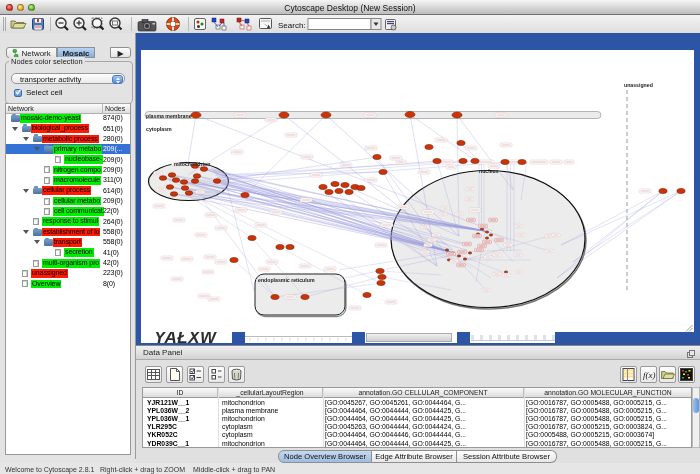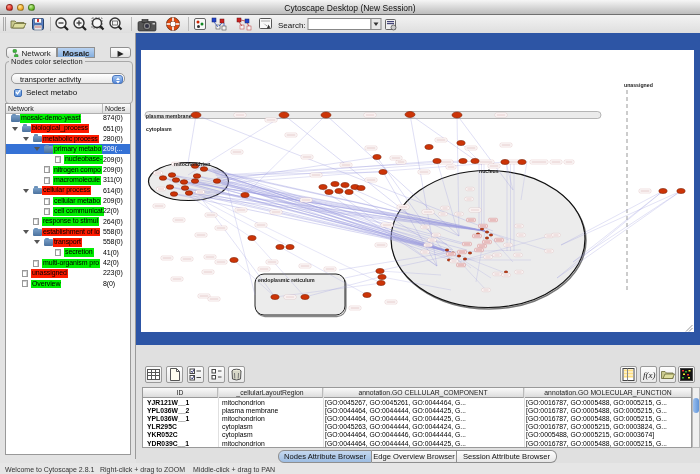--- a/index.html
+++ b/index.html
@@ -177,21 +177,21 @@
   <div id="groupbox" class="abs"></div>
   <div id="combo" class="abs">transporter activity<div id="combostep"><svg width="10" height="9">
           <path d="M5 1.5 L7 4 L3 4 Z" fill="#fff"></path>
           <path d="M5 7.5 L7 5 L3 5 Z" fill="#fff"></path>
         </svg></div></div>
   <div id="checkbox" class="abs">
       <svg width="8" height="8" style="position:absolute;left:-1px;top:-2px">
         <path d="M2 4 L3.5 6 L6.5 1.5" fill="none" stroke="#fff" stroke-width="1.3"></path>
       </svg>
     </div>
-  <div id="cklabel" class="abs">Select metabo</div>
+  <div id="cklabel" class="abs">Select cell</div>
   <div id="treebox" class="abs"></div>
   <div id="treehdr" class="abs">
       <span style="position:absolute;left:2px;top:1px;">Network</span>
       <span style="position:absolute;left:99px;top:1px;">Nodes</span>
       <span style="position:absolute;left:96px;top:0;width:1px;height:9px;background:#bbb;"></span>
     </div>
   <div id="tree">
       <div class="trow" style="top:113.2px;">
         <span class="fold" style="left:5px;"></span>
         <span class="lab grn" style="left:14px;max-width:83px;">mosaic-demo-yeast</span>
@@ -838,22 +838,38 @@
 <text x="5" y="81" font-size="5.2" font-weight="bold" fill="#222">cytoplasm</text>
 <text x="33" y="116" font-size="5.2" font-weight="bold" fill="#222">mitochondrion</text>
 <text x="338" y="123" font-size="5.2" font-weight="bold" fill="#222">nucleus</text>
 <text x="117" y="231.5" font-size="5.2" font-weight="bold" fill="#222">endoplasmic reticulum</text>
 <text x="483" y="37" font-size="5.2" font-weight="bold" fill="#222">unassigned</text>
 <g stroke="#999" stroke-width="1">
           <line x1="545" y1="281.5" x2="551.5" y2="275"></line>
           <line x1="548" y1="281.5" x2="551.5" y2="278"></line>
         </g>
       </svg></div>
+  <div id="strip" class="abs">
+      <div style="position:absolute;left:13px;top:-4px;width:82px;height:15px;overflow:hidden;font-family:'Liberation Sans',sans-serif;font-weight:bold;font-style:italic;font-size:17px;color:#2e2e2e;letter-spacing:0.5px;">YAŁXW</div>
+<div style="position:absolute;left:91px;top:0;width:13px;height:11px;background:#2d55a5;"></div>
+<div style="position:absolute;left:211px;top:0;width:13px;height:11px;background:#2d55a5;"></div>
+<div style="position:absolute;left:316px;top:0;width:13px;height:11px;background:#2d55a5;"></div>
+<div style="position:absolute;left:104px;top:4px;width:107px;height:1px;background:#bbb;"></div>
+<div style="position:absolute;left:108px;top:6px;width:99px;height:3px;background:repeating-linear-gradient(90deg,#dde,#dde 2px,#fff 2px,#fff 8px);opacity:0.6;"></div>
+<div style="position:absolute;left:225px;top:1px;width:86px;height:9px;background:linear-gradient(#f0f0f0,#cfcfcf);border:1px solid #aaa;box-sizing:border-box;"></div>
+<div style="position:absolute;left:330px;top:3px;width:84px;height:5px;background:repeating-linear-gradient(90deg,#ccd6ee,#ccd6ee 3px,#fff 3px,#fff 9px);opacity:0.7;"></div>
+<div style="position:absolute;left:330px;top:8px;width:84px;height:1px;background:#ccc;"></div>
+<div style="position:absolute;left:414px;top:0;width:139px;height:11px;background:#2d55a5;"></div>
+    </div>
 
   <div id="dp" class="abs"></div>
+  <div id="dptitle" class="abs">Data Panel<svg style="position:absolute;right:5px;top:4px" width="8" height="8">
+        <rect x="0.5" y="2.5" width="5" height="5" fill="none" stroke="#777"></rect>
+        <rect x="2.5" y="0.5" width="5" height="5" fill="#e8e8e8" stroke="#777"></rect>
+      </svg></div>
   <div class="dbtn" style="left:145px;"><svg width="15" height="15">
         <rect x="1.5" y="2.5" width="12" height="10" fill="#fff" stroke="#555"></rect>
         <line x1="1.5" y1="5.5" x2="13.5" y2="5.5" stroke="#555"></line>
         <line x1="1.5" y1="8.5" x2="13.5" y2="8.5" stroke="#555"></line>
         <line x1="5.5" y1="2.5" x2="5.5" y2="12.5" stroke="#555"></line>
         <line x1="9.5" y1="2.5" x2="9.5" y2="12.5" stroke="#555"></line>
       </svg></div>
 <div class="dbtn" style="left:166px;"><svg width="15" height="15">
         <path d="M3.5 1.5 L9.5 1.5 L12.5 4.5 L12.5 13.5 L3.5 13.5 Z" fill="#fffef0" stroke="#555"></path>
         <path d="M9.5 1.5 L9.5 4.5 L12.5 4.5" fill="none" stroke="#555"></path>
@@ -930,22 +946,22 @@
 <div class="tcell" style="left:4px;top:51.5px;width:71px;font-weight:bold;">YDR039C__1</div>
 <div class="tcell" style="left:79px;top:51.5px;width:101px;">mitochondrion</div>
 <div class="tcell" style="left:182px;top:51.5px;width:199px;">[GO:0044464, GO:0044444, GO:0044425, G...</div>
 <div class="tcell" style="left:383px;top:51.5px;width:167px;">[GO:0016787, GO:0005488, GO:0005215, G...</div>
       <div style="position:absolute;left:75px;top:0;width:1px;height:61px;background:#e0e0e0;"></div>
       <div style="position:absolute;left:180px;top:0;width:1px;height:61px;background:#e0e0e0;"></div>
       <div style="position:absolute;left:381px;top:0;width:1px;height:61px;background:#e0e0e0;"></div>
     </div>
   <div id="dscroll" class="abs"></div>
   <div id="dthumb" class="abs"></div>
-  <div class="seg" style="left:278px;width:94px;border-radius:6px 0 0 6px;background:linear-gradient(#c6d9f0,#9dbde2);">Nodes Attribute Browser</div>
-  <div class="seg" style="left:372px;width:85px;border-left:none;">Edge Overview Browser</div>
+  <div class="seg" style="left:278px;width:94px;border-radius:6px 0 0 6px;background:linear-gradient(#c6d9f0,#9dbde2);">Node Overview Browser</div>
+  <div class="seg" style="left:372px;width:85px;border-left:none;">Edge Attribute Browser</div>
   <div class="seg" style="left:457px;width:100px;border-left:none;border-radius:0 6px 6px 0;">Session Attribute Browser</div>
 
   <div id="status" class="abs">
     <span style="position:absolute;left:5px;top:3px;">Welcome to Cytoscape 2.8.1</span>
     <span style="position:absolute;left:100px;top:3px;">Right-click + drag to ZOOM</span>
     <span style="position:absolute;left:193px;top:3px;">Middle-click + drag to PAN</span>
   </div>
 </div>
 
 </body></html>

